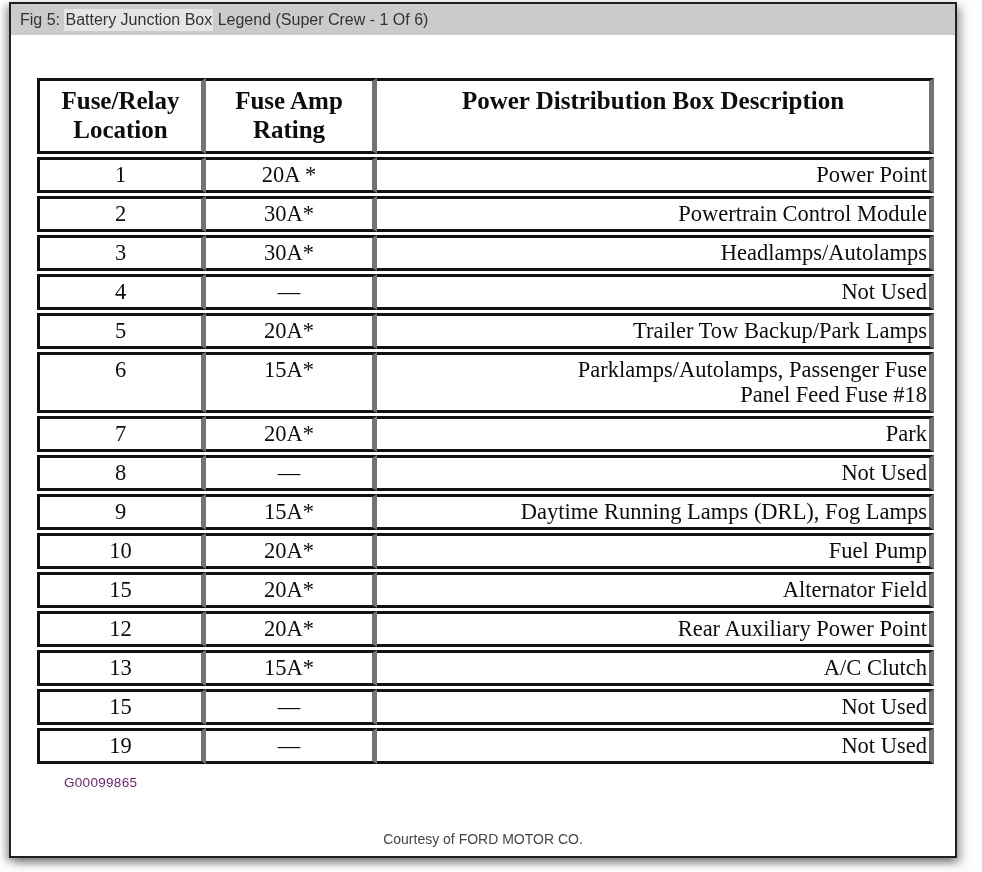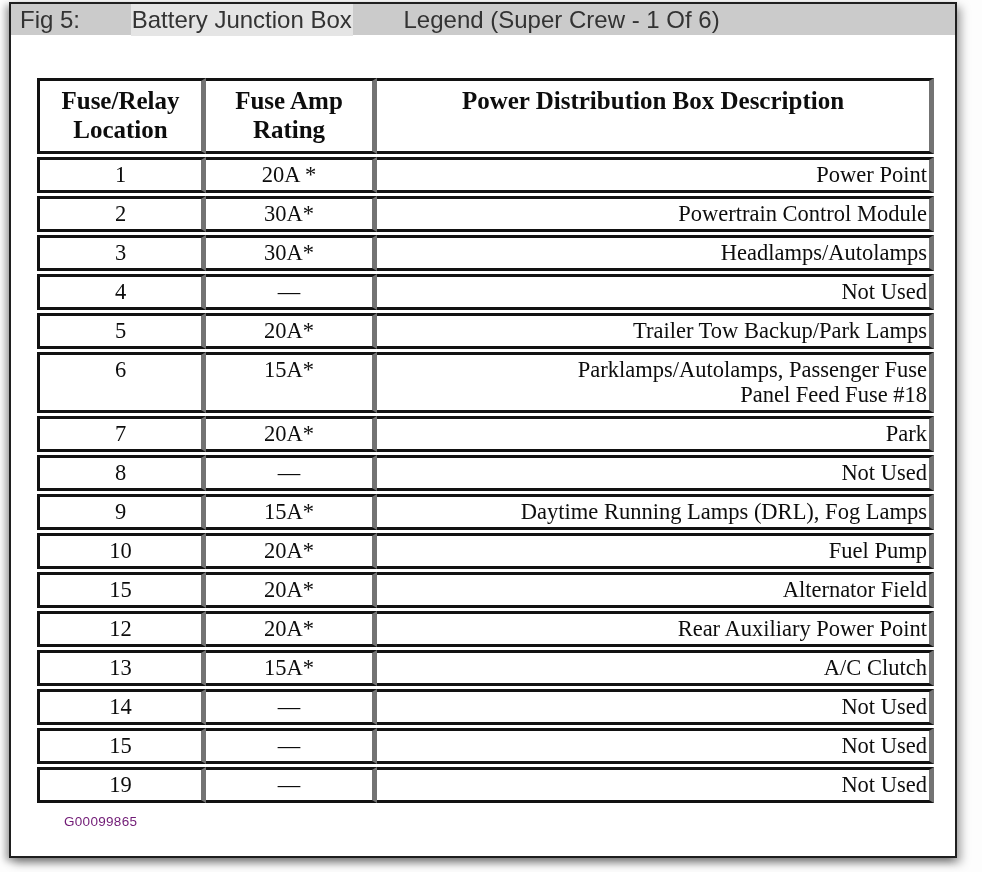--- a/index.html
+++ b/index.html
@@ -14,24 +14,23 @@
     border: 2px solid #1f1f1f;
     box-shadow: -4px 3px 7px rgba(0,0,0,0.30), 4px 5px 9px rgba(0,0,0,0.35);
   }
 
   .caption-bar {
     height: 31px;
     background: #cbcbcb;
     display: flex;
     align-items: center;
     padding-left: 9px;
-    font-size: 24px;
+    font-size: 16px;
     color: #333333;
     white-space: pre;
-    gap: 44px;
   }
   .caption-bar .hl {
     background: #e5e5e5;
     padding: 2px 1px;
   }
 
   .table-area {
     margin: 40px 0 0 26px;
   }
 
@@ -172,34 +171,30 @@
           <td class="c-loc">12</td>
           <td class="c-amp">20A*</td>
           <td class="c-desc">Rear Auxiliary Power Point</td>
         </tr>
         <tr>
           <td class="c-loc">13</td>
           <td class="c-amp">15A*</td>
           <td class="c-desc">A/C Clutch</td>
         </tr>
         <tr>
-          <td class="c-loc">14</td>
-          <td class="c-amp">—</td>
-          <td class="c-desc">Not Used</td>
-        </tr>
-        <tr>
           <td class="c-loc">15</td>
           <td class="c-amp">—</td>
           <td class="c-desc">Not Used</td>
         </tr>
         <tr>
           <td class="c-loc">19</td>
           <td class="c-amp">—</td>
           <td class="c-desc">Not Used</td>
         </tr>
       </tbody>
     </table>
 
     <div class="figure-id">G00099865</div>
   </div>
 
+  <div class="courtesy">Courtesy of FORD MOTOR CO.</div>
 
 </div>
 
 </body></html>

